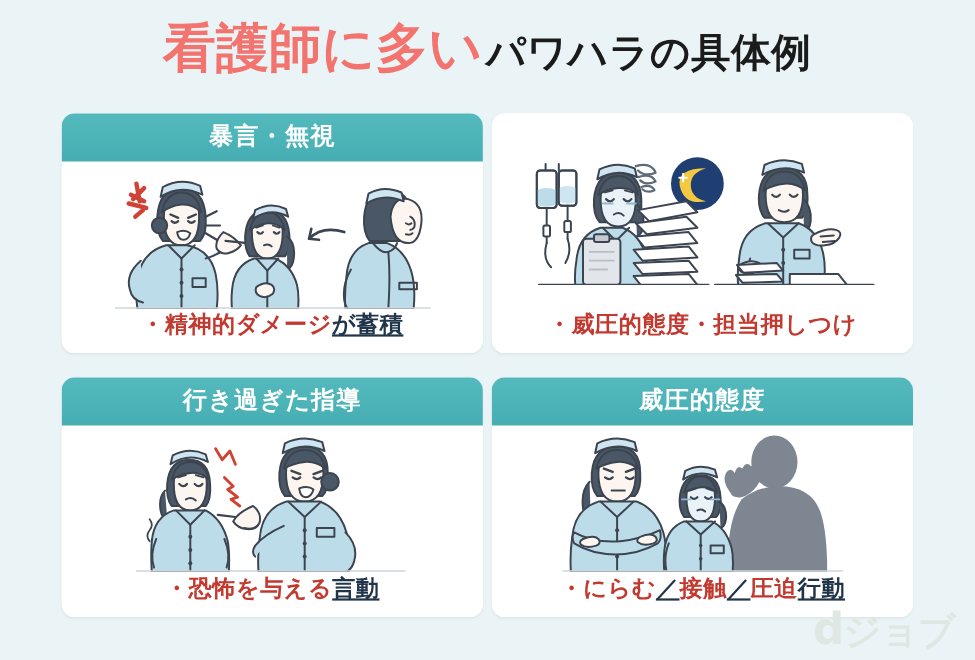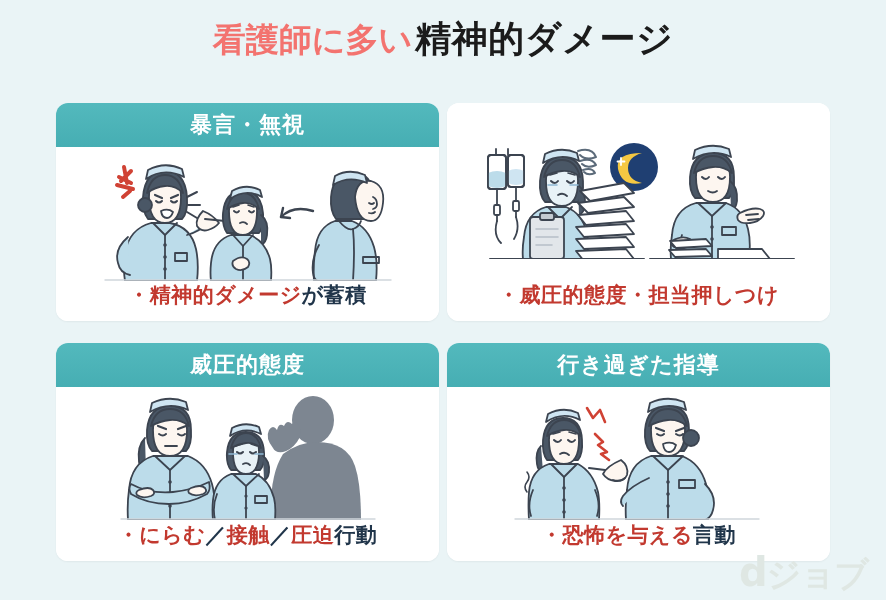--- a/index.html
+++ b/index.html
@@ -32,21 +32,21 @@
   }
   .title {
     display: inline-block;
     font-size: 37px;
     font-weight: bold;
     letter-spacing: 0.5px;
     white-space: nowrap;
   }
   .title .hl {
     color: #f3736f;
-    font-size: 33px;
+    font-size: 48px;
     letter-spacing: 0px;
   }
   .title .rest {
     color: #1b1b1b;
     font-size: 36px;
     margin-left: 3px;
   }
 
   
   .grid {
@@ -103,21 +103,21 @@
   }
   .caption {
     flex: 0 0 auto;
     font-size: 21px;
     font-weight: bold;
     letter-spacing: 0.5px;
     white-space: nowrap;
     padding-bottom: 2px;
   }
   .caption .r { color: #c2392f; }
-  .caption .d { color: #20354a; }
+  .caption .d { color: #20354a; text-decoration: underline; }
 
   
   .logo {
     position: absolute;
     right: 18px;
     bottom: 8px;
     font-size: 34px;
     font-weight: bold;
     color: #dfe7e3;
     letter-spacing: -1px;
@@ -129,21 +129,21 @@
   
   svg { display: block; }
 </style>
 </head>
 <body>
 
 <div class="page">
 
   <div class="title-wrap">
     <div class="title">
-      <span class="hl">看護師に多い</span><span class="rest">精神的ダメージ</span>
+      <span class="hl">看護師に多い</span><span class="rest">パワハラの具体例</span>
     </div>
   </div>
 
   <div class="grid">
 
     <div class="card">
       <div class="card-header">暴言・無視</div>
       <div class="card-body">
         <div class="illus">
           <svg width="330" height="128" viewBox="0 0 330 128">
@@ -340,20 +340,96 @@
             </g>
           </svg>
         </div>
         <div class="caption">
           <span class="r">・威圧的態度・担当押しつけ</span>
         </div>
       </div>
     </div>
 
     <div class="card">
+      <div class="card-header">行き過ぎた指導</div>
+      <div class="card-body">
+        <div class="illus">
+          <svg width="260" height="126" viewBox="0 0 260 126">
+            <g stroke="#3c4450" stroke-width="1.8" fill="none" stroke-linecap="round" stroke-linejoin="round">
+
+              <g stroke="#d04234" stroke-width="2.6">
+                <path d="M78 14 l6 10 l7 -8 l5 12"></path>
+                <path d="M86 40 l8 8 l-5 3 l9 7 l-6 2 l8 6"></path>
+              </g>
+
+              <g stroke="#3c4450" stroke-width="1.6">
+                <path d="M18 78 q4 5 0 10 q-4 5 0 10"></path>
+                <path d="M26 90 q4 5 0 10"></path>
+                <path d="M74 80 q4 5 0 10 q-4 5 0 10"></path>
+              </g>
+
+              <g>
+                <path d="M34 46 q2 -22 20 -22 q18 0 19 22 q1 14 -4 20 l-31 0 q-5 -7 -4 -20 z" fill="#4a5766" stroke="#3c4450"></path>
+                <path d="M40 46 q0 24 15 24 q15 0 15 -24 q0 -18 -15 -18 q-15 0 -15 18 z" fill="#fdf6f0"></path>
+                <path d="M38 42 q4 -16 17 -16 q13 0 17 16 q-8 -7 -17 -6 q-9 1 -17 6 z" fill="#4a5766" stroke="#3c4450"></path>
+                <path d="M32 52 q-6 6 -4 18 q1 7 6 8" fill="#4a5766" stroke="#3c4450"></path>
+                <path d="M37 28 q17 -11 34 -2 l-2 -7 q-15 -7 -30 1 z" fill="#cfe5f2" stroke="#3c4450"></path>
+                <path d="M45 46 q4 4 7 0 M59 46 q4 4 7 0" stroke-width="2"></path>
+                <path d="M44 40 l7 -2 M67 40 l-7 -2" stroke-width="1.6"></path>
+                <path d="M51 60 q5 -3 9 1" stroke-width="1.8"></path>
+
+                <path d="M40 70 q-18 6 -20 28 q-1 12 0 28 l70 0 q1 -18 -1 -28 q-5 -20 -20 -28 z" fill="#bcdcea"></path>
+                <path d="M42 70 l13 13 l13 -13"></path>
+                <path d="M55 83 l0 43"></path>
+                <circle cx="55" cy="94" r="1.8" fill="#3c4450" stroke="none"></circle>
+                <circle cx="55" cy="106" r="1.8" fill="#3c4450" stroke="none"></circle>
+                <circle cx="55" cy="118" r="1.8" fill="#3c4450" stroke="none"></circle>
+                <path d="M24 96 q-6 14 -2 26"></path>
+                <path d="M86 96 q6 14 2 26"></path>
+              </g>
+
+              <g>
+                <path d="M136 36 q2 -24 23 -24 q21 0 21 24 q1 15 -5 21 l-34 0 q-6 -7 -5 -21 z" fill="#4a5766" stroke="#3c4450"></path>
+                <path d="M142 36 q0 26 17 26 q17 0 17 -26 q0 -19 -17 -19 q-17 0 -17 19 z" fill="#fdf6f0"></path>
+                <path d="M140 32 q4 -17 19 -17 q15 0 19 17 q-9 -7 -19 -6 q-10 1 -19 6 z" fill="#4a5766" stroke="#3c4450"></path>
+                <circle cx="182" cy="44" r="8" fill="#4a5766" stroke="#3c4450"></circle>
+                <path d="M139 18 q19 -11 38 -2 l-2 -8 q-17 -7 -34 1 z" fill="#cfe5f2" stroke="#3c4450"></path>
+
+                <path d="M147 34 l8 3 M175 34 l-8 3" stroke-width="2.2"></path>
+                <path d="M148 40 q4 3 7 0 M167 40 q4 3 7 0" stroke-width="2"></path>
+
+                <path d="M154 50 q8 -3 13 1 q-2 7 -7 7 q-5 0 -6 -8 z" fill="#ffffff"></path>
+
+                <path d="M142 62 q-22 7 -24 34 q-2 14 -1 30 l82 0 q2 -22 -2 -36 q-6 -21 -24 -28 z" fill="#bcdcea"></path>
+                <path d="M144 62 l15 14 l15 -14"></path>
+                <path d="M159 76 l0 50"></path>
+                <circle cx="159" cy="88" r="1.8" fill="#3c4450" stroke="none"></circle>
+                <circle cx="159" cy="100" r="1.8" fill="#3c4450" stroke="none"></circle>
+                <circle cx="159" cy="112" r="1.8" fill="#3c4450" stroke="none"></circle>
+                <path d="M170 86 l16 0 l0 8 l-16 0 z"></path>
+
+                <path d="M140 84 q-18 8 -26 18 q-4 6 0 10" fill="#bcdcea"></path>
+                <path d="M112 66 q-14 6 -18 14 q4 6 12 7 q9 1 12 -6 q2 -9 -6 -15 z" fill="#fdf6f0"></path>
+                <path d="M96 76 l-16 -2" stroke-width="2"></path>
+                <path d="M104 86 q8 2 12 -2"></path>
+
+                <path d="M196 90 q12 12 8 26 q-2 8 -8 10" fill="#bcdcea"></path>
+              </g>
+
+              <path d="M6 125 L250 125" stroke="#cfd6dc" stroke-width="1.4"></path>
+            </g>
+          </svg>
+        </div>
+        <div class="caption">
+          <span class="r">・恐怖を与える</span><span class="d">言動</span>
+        </div>
+      </div>
+    </div>
+
+    <div class="card">
       <div class="card-header">威圧的態度</div>
       <div class="card-body">
         <div class="illus">
           <svg width="262" height="126" viewBox="0 0 262 126">
             <g stroke="#3c4450" stroke-width="1.8" fill="none" stroke-linecap="round" stroke-linejoin="round">
 
               <g fill="#7d8691" stroke="none">
                 <ellipse cx="196" cy="26" rx="21" ry="24"></ellipse>
                 <path d="M166 60 q16 -12 34 -12 q30 0 38 24 q6 18 6 54 l-90 0 q-2 -44 12 -66 z"></path>
                 <path d="M156 54 q-8 -10 -4 -18 q4 -6 8 0 q2 -8 7 -4 q3 -7 8 -2 q4 -5 7 2 q4 8 -2 16 q-6 8 -14 10 q-8 1 -10 -4 z"></path>
@@ -403,95 +479,19 @@
               <path d="M4 125 L258 125" stroke="#cfd6dc" stroke-width="1.4"></path>
             </g>
           </svg>
         </div>
         <div class="caption">
           <span class="r">・にらむ</span><span class="d">／</span><span class="r">接触</span><span class="d">／</span><span class="r">圧迫</span><span class="d">行動</span>
         </div>
       </div>
     </div>
 
-    <div class="card">
-      <div class="card-header">行き過ぎた指導</div>
-      <div class="card-body">
-        <div class="illus">
-          <svg width="260" height="126" viewBox="0 0 260 126">
-            <g stroke="#3c4450" stroke-width="1.8" fill="none" stroke-linecap="round" stroke-linejoin="round">
-
-              <g stroke="#d04234" stroke-width="2.6">
-                <path d="M78 14 l6 10 l7 -8 l5 12"></path>
-                <path d="M86 40 l8 8 l-5 3 l9 7 l-6 2 l8 6"></path>
-              </g>
-
-              <g stroke="#3c4450" stroke-width="1.6">
-                <path d="M18 78 q4 5 0 10 q-4 5 0 10"></path>
-                <path d="M26 90 q4 5 0 10"></path>
-                <path d="M74 80 q4 5 0 10 q-4 5 0 10"></path>
-              </g>
-
-              <g>
-                <path d="M34 46 q2 -22 20 -22 q18 0 19 22 q1 14 -4 20 l-31 0 q-5 -7 -4 -20 z" fill="#4a5766" stroke="#3c4450"></path>
-                <path d="M40 46 q0 24 15 24 q15 0 15 -24 q0 -18 -15 -18 q-15 0 -15 18 z" fill="#fdf6f0"></path>
-                <path d="M38 42 q4 -16 17 -16 q13 0 17 16 q-8 -7 -17 -6 q-9 1 -17 6 z" fill="#4a5766" stroke="#3c4450"></path>
-                <path d="M32 52 q-6 6 -4 18 q1 7 6 8" fill="#4a5766" stroke="#3c4450"></path>
-                <path d="M37 28 q17 -11 34 -2 l-2 -7 q-15 -7 -30 1 z" fill="#cfe5f2" stroke="#3c4450"></path>
-                <path d="M45 46 q4 4 7 0 M59 46 q4 4 7 0" stroke-width="2"></path>
-                <path d="M44 40 l7 -2 M67 40 l-7 -2" stroke-width="1.6"></path>
-                <path d="M51 60 q5 -3 9 1" stroke-width="1.8"></path>
-
-                <path d="M40 70 q-18 6 -20 28 q-1 12 0 28 l70 0 q1 -18 -1 -28 q-5 -20 -20 -28 z" fill="#bcdcea"></path>
-                <path d="M42 70 l13 13 l13 -13"></path>
-                <path d="M55 83 l0 43"></path>
-                <circle cx="55" cy="94" r="1.8" fill="#3c4450" stroke="none"></circle>
-                <circle cx="55" cy="106" r="1.8" fill="#3c4450" stroke="none"></circle>
-                <circle cx="55" cy="118" r="1.8" fill="#3c4450" stroke="none"></circle>
-                <path d="M24 96 q-6 14 -2 26"></path>
-                <path d="M86 96 q6 14 2 26"></path>
-              </g>
-
-              <g>
-                <path d="M136 36 q2 -24 23 -24 q21 0 21 24 q1 15 -5 21 l-34 0 q-6 -7 -5 -21 z" fill="#4a5766" stroke="#3c4450"></path>
-                <path d="M142 36 q0 26 17 26 q17 0 17 -26 q0 -19 -17 -19 q-17 0 -17 19 z" fill="#fdf6f0"></path>
-                <path d="M140 32 q4 -17 19 -17 q15 0 19 17 q-9 -7 -19 -6 q-10 1 -19 6 z" fill="#4a5766" stroke="#3c4450"></path>
-                <circle cx="182" cy="44" r="8" fill="#4a5766" stroke="#3c4450"></circle>
-                <path d="M139 18 q19 -11 38 -2 l-2 -8 q-17 -7 -34 1 z" fill="#cfe5f2" stroke="#3c4450"></path>
-
-                <path d="M147 34 l8 3 M175 34 l-8 3" stroke-width="2.2"></path>
-                <path d="M148 40 q4 3 7 0 M167 40 q4 3 7 0" stroke-width="2"></path>
-
-                <path d="M154 50 q8 -3 13 1 q-2 7 -7 7 q-5 0 -6 -8 z" fill="#ffffff"></path>
-
-                <path d="M142 62 q-22 7 -24 34 q-2 14 -1 30 l82 0 q2 -22 -2 -36 q-6 -21 -24 -28 z" fill="#bcdcea"></path>
-                <path d="M144 62 l15 14 l15 -14"></path>
-                <path d="M159 76 l0 50"></path>
-                <circle cx="159" cy="88" r="1.8" fill="#3c4450" stroke="none"></circle>
-                <circle cx="159" cy="100" r="1.8" fill="#3c4450" stroke="none"></circle>
-                <circle cx="159" cy="112" r="1.8" fill="#3c4450" stroke="none"></circle>
-                <path d="M170 86 l16 0 l0 8 l-16 0 z"></path>
-
-                <path d="M140 84 q-18 8 -26 18 q-4 6 0 10" fill="#bcdcea"></path>
-                <path d="M112 66 q-14 6 -18 14 q4 6 12 7 q9 1 12 -6 q2 -9 -6 -15 z" fill="#fdf6f0"></path>
-                <path d="M96 76 l-16 -2" stroke-width="2"></path>
-                <path d="M104 86 q8 2 12 -2"></path>
-
-                <path d="M196 90 q12 12 8 26 q-2 8 -8 10" fill="#bcdcea"></path>
-              </g>
-
-              <path d="M6 125 L250 125" stroke="#cfd6dc" stroke-width="1.4"></path>
-            </g>
-          </svg>
-        </div>
-        <div class="caption">
-          <span class="r">・恐怖を与える</span><span class="d">言動</span>
-        </div>
-      </div>
-    </div>
-
   </div>
 
   <div class="logo">
     <span class="d-mark">d</span><span>ジョブ</span>
   </div>
 
 </div>
 
 </body></html>

